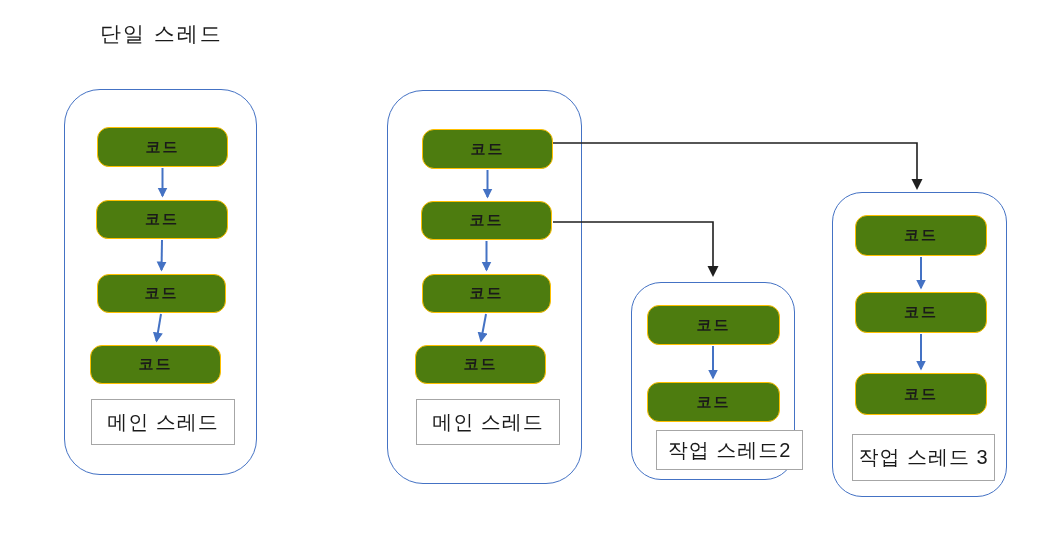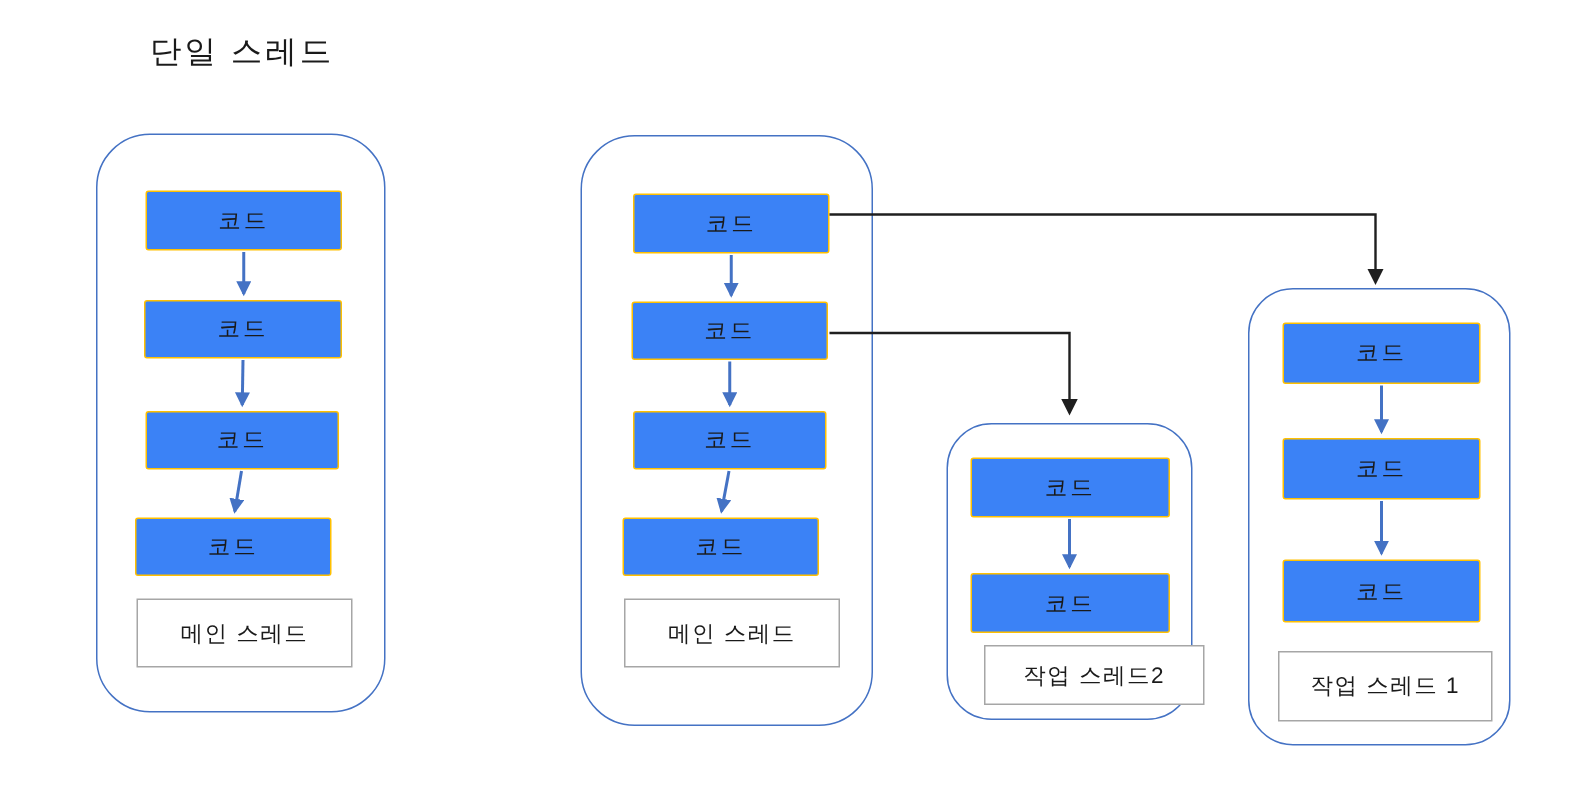--- a/index.html
+++ b/index.html
@@ -31,37 +31,38 @@
   .thread-container {
     position: absolute;
     border: 1.6px solid var(--container_border);
     border-radius: 36px;
     background: transparent;
   }
   .thread-container.small { border-radius: 30px; }
   .code-box {
     position: absolute;
     border: 1.7px solid var(--code_box_border);
-    border-radius: 2px;
-    background: #3b82f6;
+    border-radius: 12px;
+    background: #4d7c0f;
     display: flex;
     align-items: center;
     justify-content: center;
     font-size: 15px;
     letter-spacing: 2px;
     color: var(--text);
+    font-weight: bold;
   }
   .thread-label {
     position: absolute;
     border: 1.2px solid var(--label_box_border);
     background: #ffffff;
     display: flex;
     align-items: center;
     justify-content: center;
-    font-size: 15px;
+    font-size: 20px;
     letter-spacing: 1px;
     color: var(--text);
   }
   .connector-layer {
     position: absolute;
     left: 0; top: 0;
     width: 1054px; height: 535px;
     pointer-events: none;
   }
   .flow-arrow { stroke: var(--flow_arrow); stroke-width: 2; fill: none; }
@@ -92,21 +93,21 @@
 
   <div class="thread-container small" style="left:619px; top:282px; width:164px; height:198px;"></div>
   <div class="code-box" style="left:635px; top:305px; width:133px; height:40px;">코드</div>
   <div class="code-box" style="left:635px; top:382px; width:133px; height:40px;">코드</div>
   <div class="thread-label" style="left:644px; top:430px; width:147px; height:40px;">작업 스레드2</div>
 
   <div class="thread-container small" style="left:820px; top:192px; width:175px; height:305px;"></div>
   <div class="code-box" style="left:843px; top:215px; width:132px; height:41px;">코드</div>
   <div class="code-box" style="left:843px; top:292px; width:132px; height:41px;">코드</div>
   <div class="code-box" style="left:843px; top:373px; width:132px; height:42px;">코드</div>
-  <div class="thread-label" style="left:840px; top:434px; width:143px; height:47px;">작업 스레드 1</div>
+  <div class="thread-label" style="left:840px; top:434px; width:143px; height:47px;">작업 스레드 3</div>
 
   <svg class="connector-layer" viewBox="0 0 1054 535" xmlns="http://www.w3.org/2000/svg">
     <defs>
       <marker id="ah-blue" markerUnits="userSpaceOnUse" markerWidth="11" markerHeight="11" refX="8.5" refY="5" orient="auto">
         <path class="arrowhead-blue" d="M0,0 L10,5 L0,10 Z"></path>
       </marker>
       <marker id="ah-black" markerUnits="userSpaceOnUse" markerWidth="12" markerHeight="12" refX="9" refY="5.5" orient="auto">
         <path class="arrowhead-black" d="M0,0 L11,5.5 L0,11 Z"></path>
       </marker>
     </defs>

